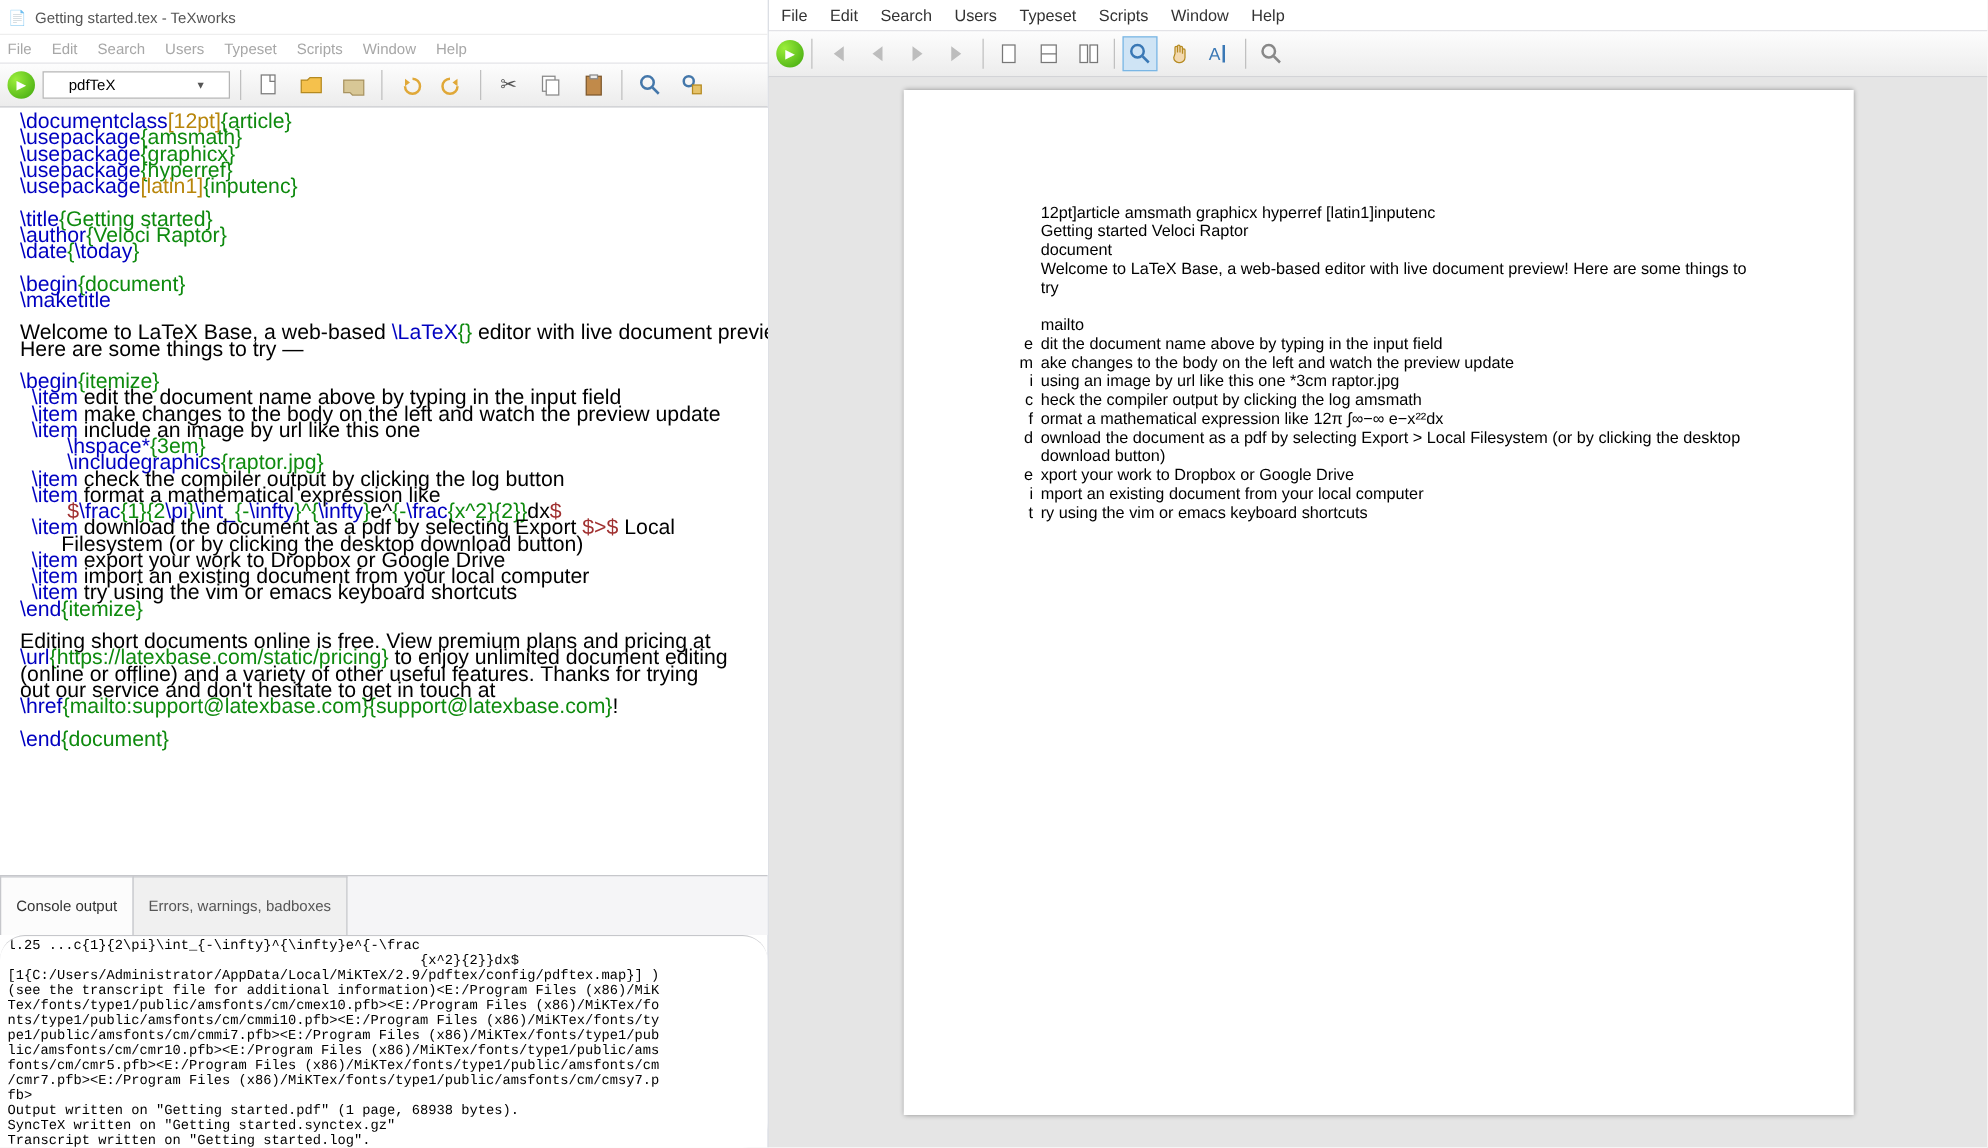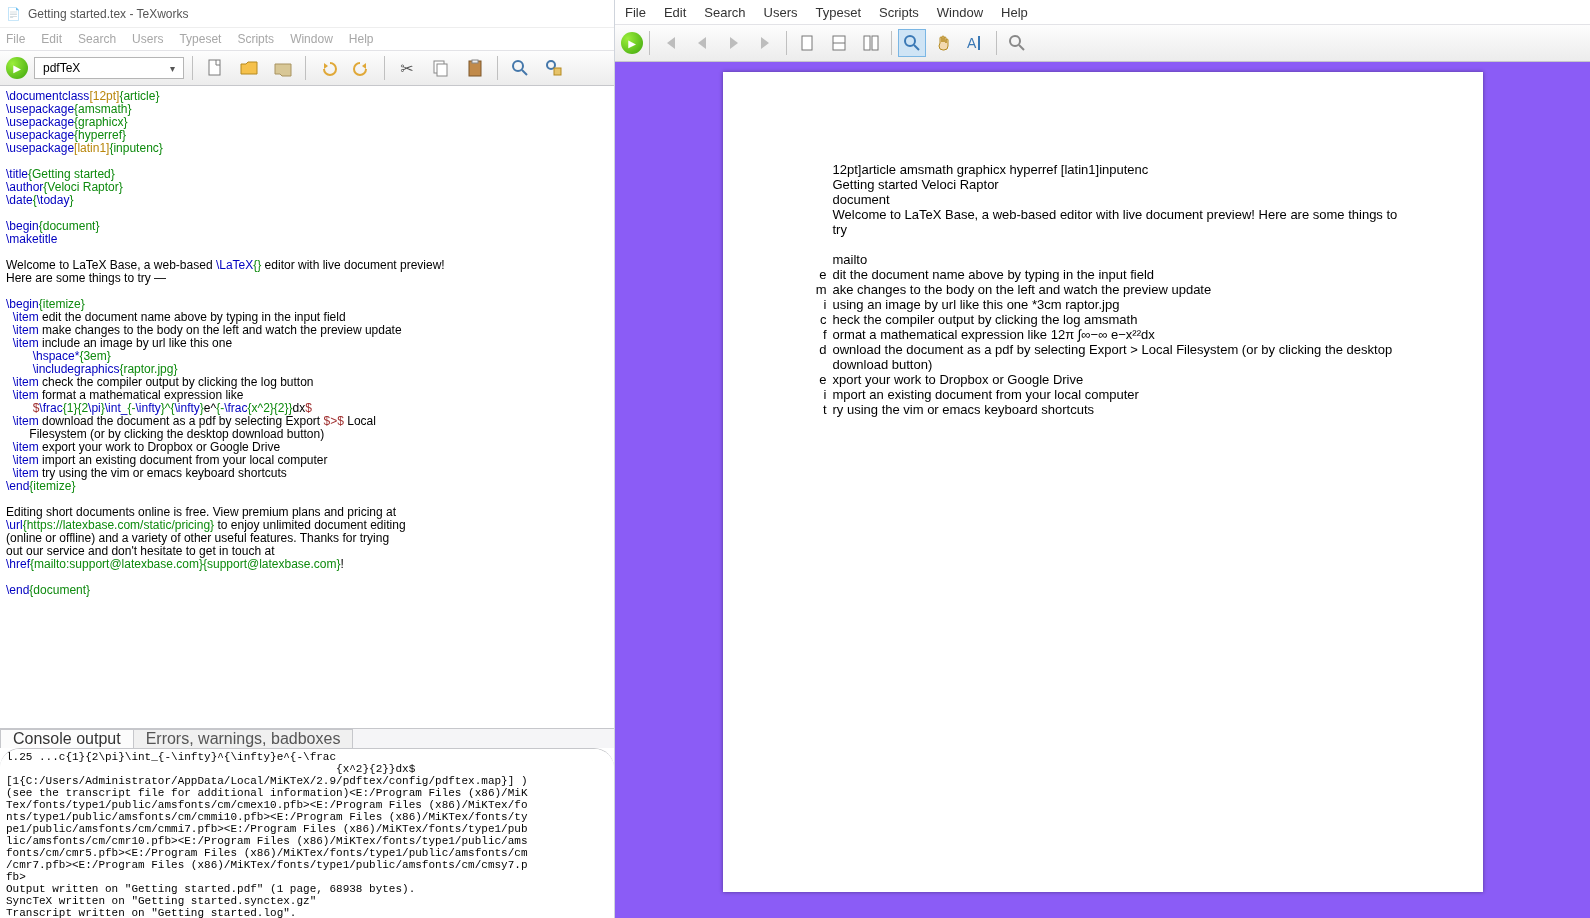--- a/index.html
+++ b/index.html
@@ -16,43 +16,43 @@
 
 .menubar { height:22px; display:flex; align-items:center; padding:0 6px; gap:16px; font-size:12px; color:#666; background:#fff; }
 .menubar.dim { color:#a7a7a7; }
 .menubar .m { cursor:default; }
 
 
 .toolbar { background:linear-gradient(#fdfdfd,#ececec); border-top:1px solid #e3e3e7; border-bottom:1px solid #c6c7cb; padding:3px 6px; display:flex; align-items:center; gap:6px; }
 .tbtn { width:28px; height:28px; display:flex; align-items:center; justify-content:center; color:#555; }
 .sep { width:1px; height:24px; background:#c0c0c0; margin:0 2px;}
 .typeset-btn { width:22px; height:22px; border-radius:50%; background:radial-gradient(circle at 30% 30%, #9bee3b, #3da50c); display:flex; align-items:center; justify-content:center; color:#fff; font-size:10px;}
-.engine-select { height:22px; width:150px; font-size:12px; border:1px solid #b5b5b5; background:#fff; padding:0 8px; display:flex; align-items:center; justify-content:space-between;}
+.engine-select { height:22px; width:150px; font-size:12px; border:1px solid #b5b5b5; background:#fff; padding:0 20px; display:flex; align-items:center; justify-content:space-between;}
 .engine-select .chev { font-size:10px; color:#555;}
 
 
-.editor { flex:1; overflow:auto; padding:4px 6px; font-family:Consolas,"Courier New",monospace; font-size:12px; line-height:13px; white-space:pre; color:#000; background:#fff; }
+.editor { flex:1; overflow:auto; padding:4px 16px; font-family:Consolas,"Courier New",monospace; font-size:17px; line-height:13px; white-space:pre; color:#000; background:#fff; }
 .cmd { color:#0000c0; }
 .grp { color:#0e8a0e; }
 .opt { color:#b8860b; }
 .math { color:#a03030; }
 
 
 .log-tabs { display:flex; border-top:1px solid #c6c7cb; background:#f5f5f7; }
-.log-tab { font-size:16px; padding:0 12px; border:1px solid #c6c7cb; border-bottom:none; background:#fcfcfc; margin-right:-1px; color:#333;}
+.log-tab { font-size:12px; padding:16px 12px; border:1px solid #c6c7cb; border-bottom:none; background:#fcfcfc; margin-right:-1px; color:#333;}
 .log-tab.inactive { background:#f0f0f0; color:#555;}
 .log-body { height:170px; overflow:auto; padding:2px 6px; font-family:Consolas,"Courier New",monospace; font-size:11px; line-height:12px; white-space:pre-wrap; word-break:break-all; background:#fff; border-top:1px solid #c6c7cb;border-radius:20px;}
 
 
 .preview-menubar { height:24px; display:flex; align-items:center; padding:0 10px; gap:18px; font-size:13px; color:#333; }
 .preview-tb { background:linear-gradient(#fdfdfd,#ececec); border-top:1px solid #e3e3e7; border-bottom:1px solid #c6c7cb; padding:3px 6px; display:flex; align-items:center; gap:4px; height:38px;}
 .pbtn { width:28px; height:28px; display:flex; align-items:center; justify-content:center; color:#555; }
 .pbtn.dim { color:#bdbdbd; }
 .pbtn.sel { background:#cfe4f5; border:1px solid #7ab6e4; }
-.preview-area { flex:1; background:#8b5cf6; overflow:auto; padding:10px 30px; }
+.preview-area { flex:1; background:#e5e5e5; overflow:auto; padding:10px 30px; }
 .page { background:#fff; width:760px; min-height:820px; margin:0 auto; padding:90px 70px 40px 90px; box-shadow:0 0 4px rgba(0,0,0,.4); }
 .pdf-content { font-family:Georgia,"Times New Roman",serif; font-size:13px; color:#000; line-height:15px;}
 .pdf-content .row { display:flex; }
 .pdf-content .mark { width:14px; text-align:right; margin-right:6px;}
 .pdf-content .body { flex:1; }
 svg { display:block; }
 </style>
 </head>
 <body>
 

